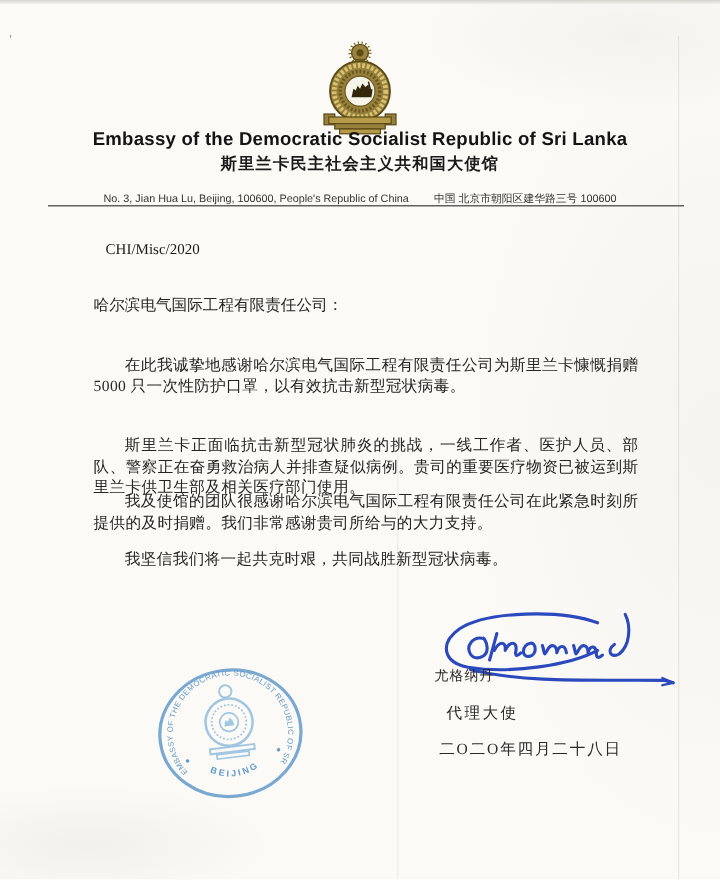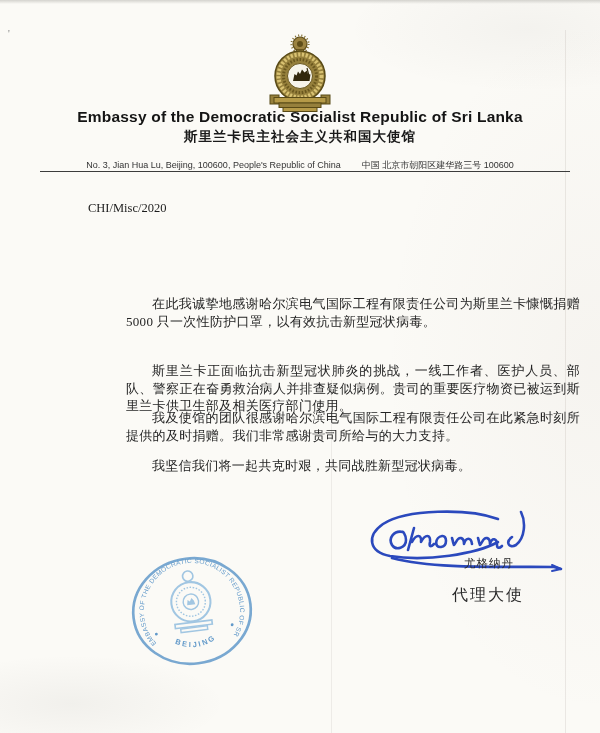--- a/index.html
+++ b/index.html
@@ -30,30 +30,30 @@
     font-family:"Liberation Sans","DejaVu Sans",sans-serif;
     font-size:9px;color:#333;}
   .addr .zh{margin-left:21px;}
   .rule{position:absolute;left:40px;top:171px;width:530px;height:0;
     border-top:1.6px solid #3c3c3c;}
 
   
   .ref{position:absolute;left:88px;top:201px;font-weight:normal;font-size:12.5px;color:#1c1c1c;}
   .recipient{position:absolute;left:78px;top:245px;font-size:13px;line-height:18px;color:#242424;}
   .para{position:absolute;left:78px;width:454px;font-size:13px;line-height:17.5px;
-    color:#242424;text-align:justify;letter-spacing:0.3px;margin-left:48px;}
+    color:#242424;text-align:justify;letter-spacing:0.3px;}
   .indent{text-indent:2em;}
   .p1{top:295px;} .p2{top:362px;} .p3{top:409px;} .p4{top:457px;}
 
   
   .sig-svg{position:absolute;left:358px;top:504px;width:212px;height:78px;}
-  .sig-name{position:absolute;left:362px;top:556px;width:152px;text-align:right;
+  .sig-name{position:absolute;left:362px;top:556px;width:152px;text-align:left;
     font-size:11.5px;color:#2c2c2c;letter-spacing:1px;}
-  .sig-title{position:absolute;left:362px;top:585px;width:162px;text-align:right;
-    font-size:16px;color:#2a2a2a;letter-spacing:2px;}
+  .sig-title{position:absolute;left:372px;top:585px;width:162px;text-align:left;
+    font-size:13px;color:#2a2a2a;letter-spacing:2px;}
   .sig-date{position:absolute;left:366px;top:615px;font-size:13px;color:#2a2a2a;letter-spacing:1.5px;}
 
   
   .stamp{position:absolute;left:128px;top:554px;width:128px;height:114px;
     transform:rotate(-7deg);opacity:0.88;}
 </style>
 </head>
 <body>
 
 <div class="page">
@@ -88,20 +88,21 @@
   <div class="h1">Embassy of the Democratic Socialist Republic of Sri Lanka</div>
   <div class="h2">斯里兰卡民主社会主义共和国大使馆</div>
   <div class="addr">
     <span>No. 3, Jian Hua Lu, Beijing, 100600, People's Republic of China</span><span class="zh">中国 北京市朝阳区建华路三号 100600</span>
   </div>
   <div class="rule"></div>
 
   <div class="ref">CHI/Misc/2020</div>
 
   <div class="recipient">
+    <div>哈尔滨电气国际工程有限责任公司：</div>
   </div>
 
   <div class="para indent p1">在此我诚挚地感谢哈尔滨电气国际工程有限责任公司为斯里兰卡慷慨捐赠5000 只一次性防护口罩，以有效抗击新型冠状病毒。</div>
   <div class="para indent p2">斯里兰卡正面临抗击新型冠状肺炎的挑战，一线工作者、医护人员、部队、警察正在奋勇救治病人并排查疑似病例。贵司的重要医疗物资已被运到斯里兰卡供卫生部及相关医疗部门使用。</div>
   <div class="para indent p3">我及使馆的团队很感谢哈尔滨电气国际工程有限责任公司在此紧急时刻所提供的及时捐赠。我们非常感谢贵司所给与的大力支持。</div>
   <div class="para indent p4">我坚信我们将一起共克时艰，共同战胜新型冠状病毒。</div>
 
   <svg class="sig-svg" viewBox="0 0 212 78">
     <g fill="none" stroke="#2b49bd" stroke-width="2.6" stroke-linecap="round" stroke-linejoin="round">
 
@@ -115,20 +116,21 @@
 
       <path d="M 163,8 C 168,18 167,34 158,41 C 151,45 147,38 154,33"></path>
 
       <path d="M 34,54 C 80,66 150,62 196,63 L 203,65"></path>
       <path d="M 203,65 L 194,61 M 203,65 L 194,67" stroke-width="2"></path>
     </g>
   </svg>
 
   <div class="sig-name">尤格纳丹</div>
   <div class="sig-title">代理大使</div>
+  <div class="sig-date">二O二O年四月二十八日</div>
 
   <svg class="stamp" viewBox="0 0 124 110">
     <defs>
       <path id="ringPath" d="M 24,82 A 46.6,46.6 0 1 1 100,82"></path>
       <path id="bottomPath" d="M 28,70 A 39,39 0 0 0 96,70"></path>
     </defs>
     <ellipse cx="62" cy="55" rx="57" ry="51" fill="none" stroke="#4e8dc4" stroke-width="2.6" opacity="0.85"></ellipse>
     <text font-family="Liberation Sans, DejaVu Sans, sans-serif" font-size="6.2" fill="#4e8dc4" letter-spacing="0.3">
       <textPath href="#ringPath" startOffset="0" textLength="232" lengthAdjust="spacingAndGlyphs">EMBASSY OF THE DEMOCRATIC SOCIALIST REPUBLIC OF SRI LANKA</textPath>
     </text>

